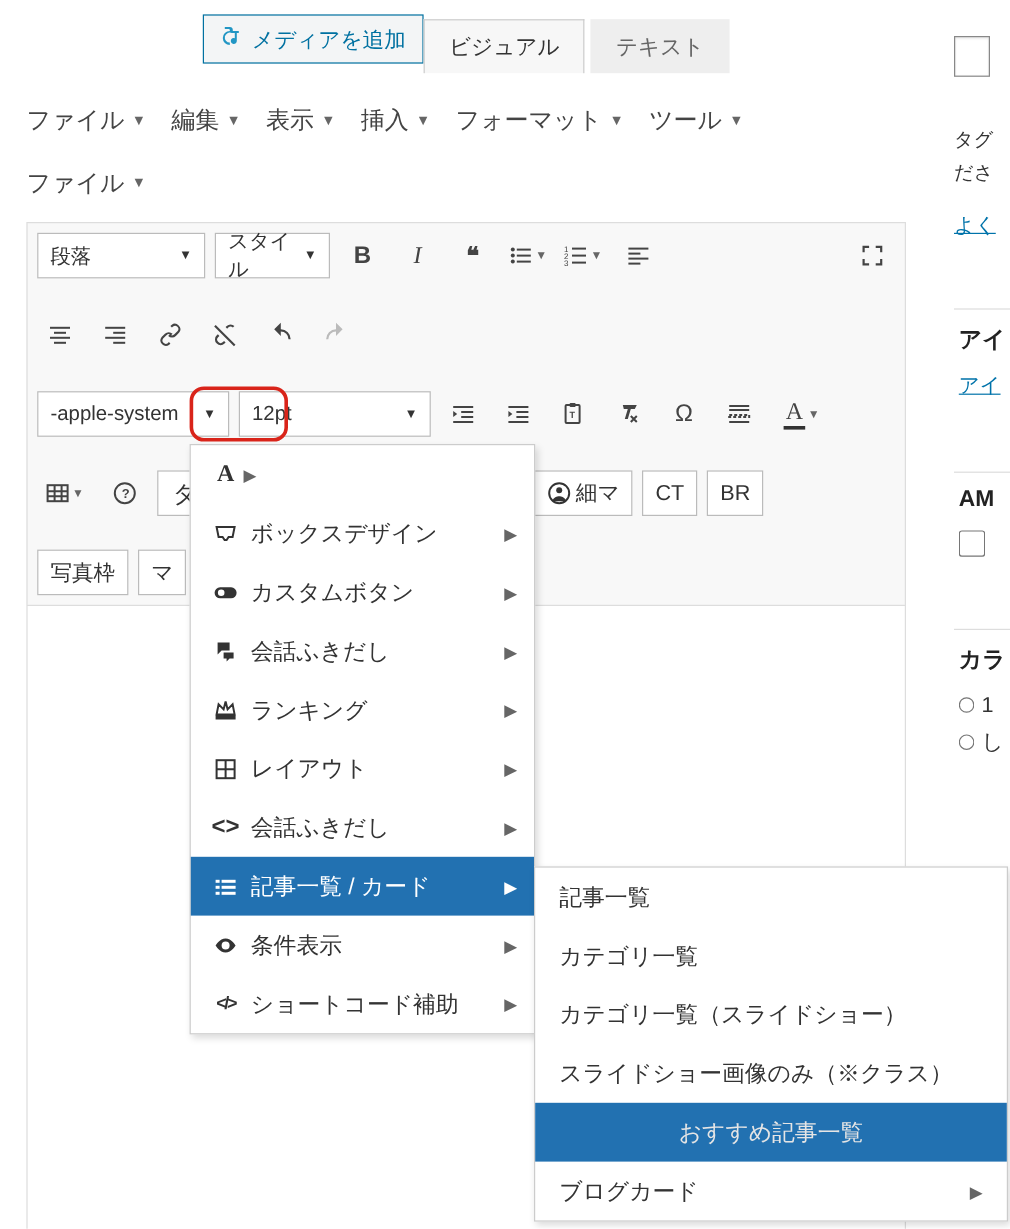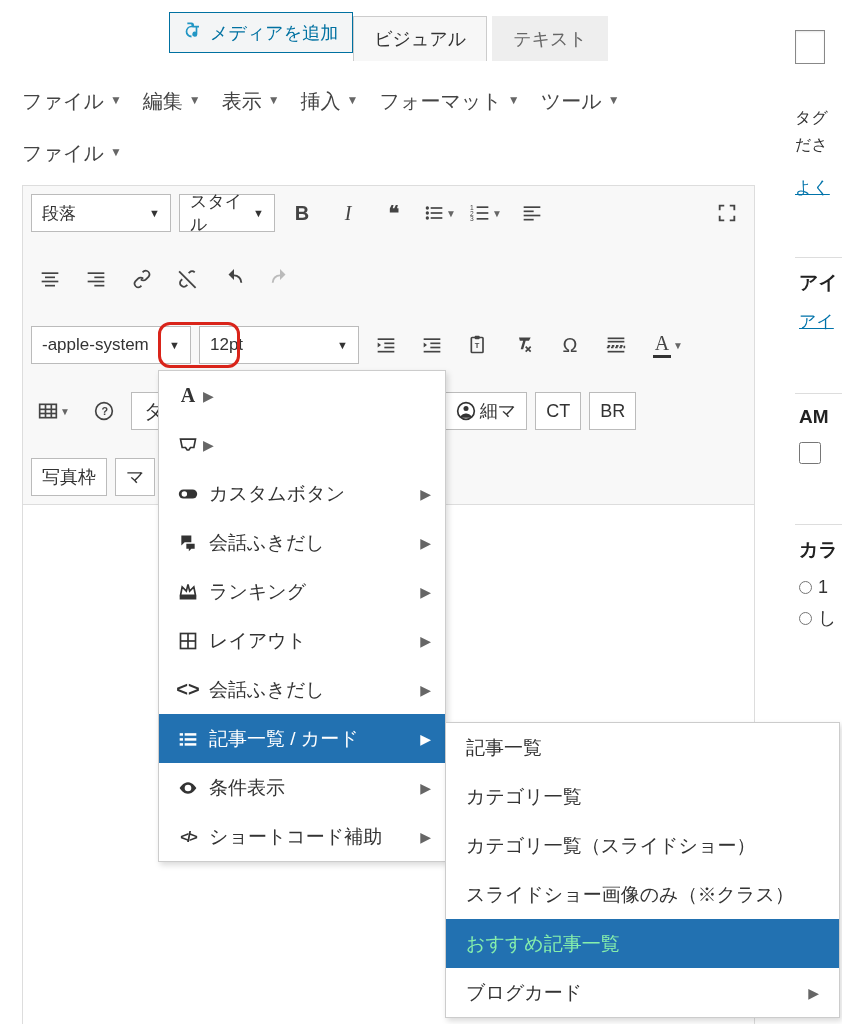--- a/index.html
+++ b/index.html
@@ -87,21 +87,21 @@
 
   .submenu {
     position:absolute; left:445px; top:722px; width:395px;
     background:#fff; border:1px solid #ccc; box-shadow:2px 3px 6px rgba(0,0,0,0.15);
     z-index:11;
   }
   .sub-item {
     display:flex; align-items:center; height:49px; padding:0 20px;
     font-size:19px; color:#333; cursor:pointer;
   }
-  .sub-item.highlighted { background:#2271b1; color:#86efac; }
+  .sub-item.highlighted { background:#2271b1; color:#e5e5e5;justify-content:center; }
   .sub-item .dd-arrow { margin-left:auto; font-size:14px; color:#666; }
 
   
   .side-box { border-top:1px solid #ddd; padding:12px 0 12px 4px; margin-bottom:10px;}
   .side-label { font-weight:bold; font-size:19px; color:#222; margin-bottom:14px;}
   .side-link { color:#0073aa; text-decoration:underline; cursor:pointer; font-size:17px;}
   .side-txt { font-size:16px; color:#333; line-height:1.7; }
   .side input[type=text] { width:30px; height:34px; border:1px solid #888; box-shadow:inset 0 1px 2px rgba(0,0,0,.1);}
   .side input[type=checkbox] { width:22px; height:22px; }
   .side .r { display:flex; align-items:center; gap:6px; margin:8px 0; }
@@ -372,20 +372,21 @@
   <div class="dd-item">
     <span class="dd-icon" style="font-family:serif;font-weight:bold;">A</span>
     <span class="dd-arrow">▶</span>
   </div>
   <div class="dd-item">
     <span class="dd-icon">
         <svg width="20" height="20" viewBox="0 0 24 24">
           <path d="M3 5h18l-2 10h-4l-2 3h-2l-2-3H5z" fill="none" stroke="currentColor" stroke-width="2"></path>
         </svg>
       </span>
+    <span class="dd-label">ボックスデザイン</span>
     <span class="dd-arrow">▶</span>
   </div>
   <div class="dd-item">
     <span class="dd-icon">
         <svg width="22" height="22" viewBox="0 0 24 24">
           <rect x="2" y="7" width="20" height="10" rx="5"></rect>
           <circle cx="8" cy="12" r="3" fill="#fff"></circle>
         </svg>
       </span>
     <span class="dd-label">カスタムボタン</span>

